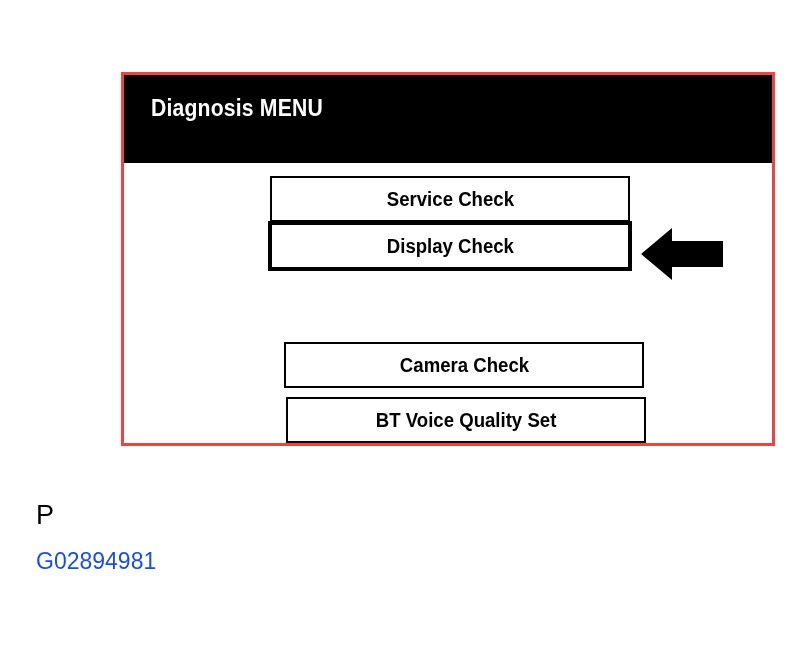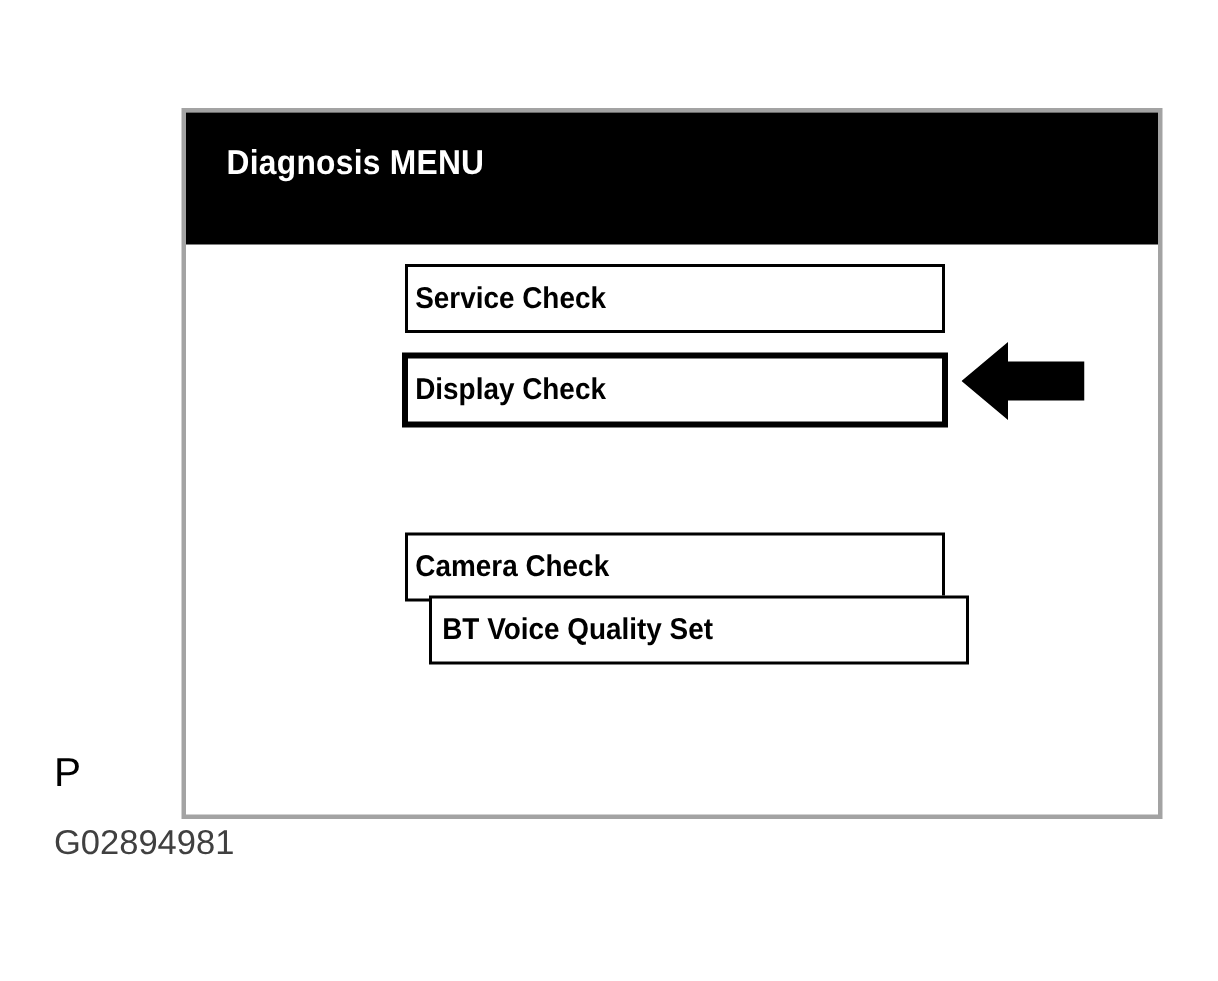--- a/index.html
+++ b/index.html
@@ -15,23 +15,23 @@
     font-family: "Liberation Sans", sans-serif;
     overflow: hidden;
   }
 
   
   #screen-frame {
     position: absolute;
     left: 121px;
     top: 72px;
     width: 654px;
-    height: 474px;
+    height: 374px;
     box-sizing: border-box;
-    border: 3px solid #a3a3a3;
+    border: 3px solid #ef4444;
     background: #ffffff;
   }
 
   
   #title-bar {
     position: absolute;
     left: 0;
     top: 0;
     width: 100%;
     height: 88px;
@@ -63,43 +63,43 @@
   .menu-button {
     position: absolute;
     left: 146px;
     width: 360px;
     height: 46px;
     box-sizing: border-box;
     border: 2px solid #000000;
     background: #ffffff;
     display: flex;
     align-items: center;
-    justify-content: flex-start;
+    justify-content: center;
     cursor: pointer;
   }
   .menu-button.selected {
     border-width: 4px;
     left: 144px;
     width: 364px;
     height: 50px;
   }
   .menu-button-label {
     font-family: "Liberation Sans", sans-serif;
     font-size: 20px;
     font-weight: bold;
     color: #000000;
     white-space: nowrap;
     transform: scaleX(0.93);
   }
 
   
   #menu-button-0 { top: 13px; }
-  #menu-button-1 { top: 72px; }
+  #menu-button-1 { top: 58px; }
   #menu-button-2 { top: 124px; }
-  #menu-button-3 { top: 192px; }
+  #menu-button-3 { top: 179px; margin-left: 14px; }
   #menu-button-4 { top: 234px; margin-left: 16px; }
 
   
   #pointer-arrow {
     position: absolute;
     left: 641px;
     top: 226px;
     width: 82px;
     height: 56px;
   }
@@ -114,21 +114,21 @@
   }
   #caption-letter {
     font-family: "Liberation Sans", sans-serif;
     font-size: 27px;
     color: #000000;
     line-height: 34px;
   }
   #caption-code {
     font-family: "Liberation Sans", sans-serif;
     font-size: 23px;
-    color: #404040;
+    color: #1d4ed8;
     line-height: 30px;
     margin-top: 14px;
   }
 </style>
 </head>
 <body>
 
 <div id="screen-frame">
 
   <div id="title-bar">

